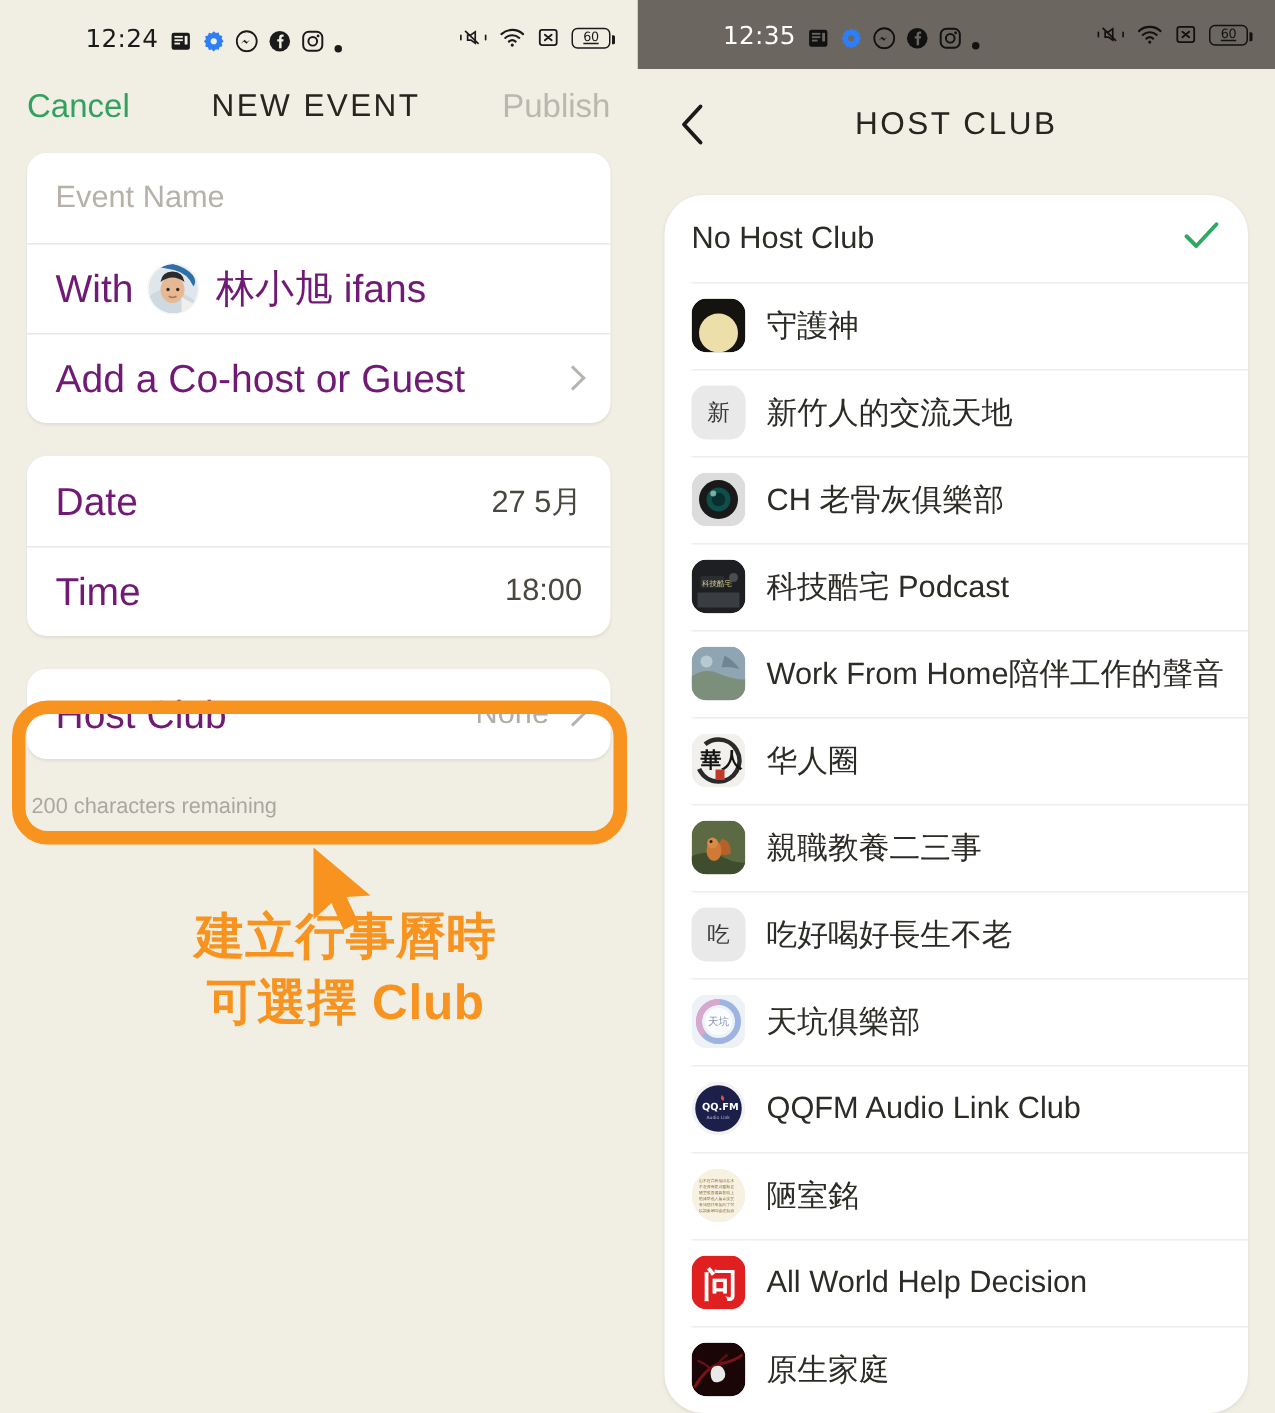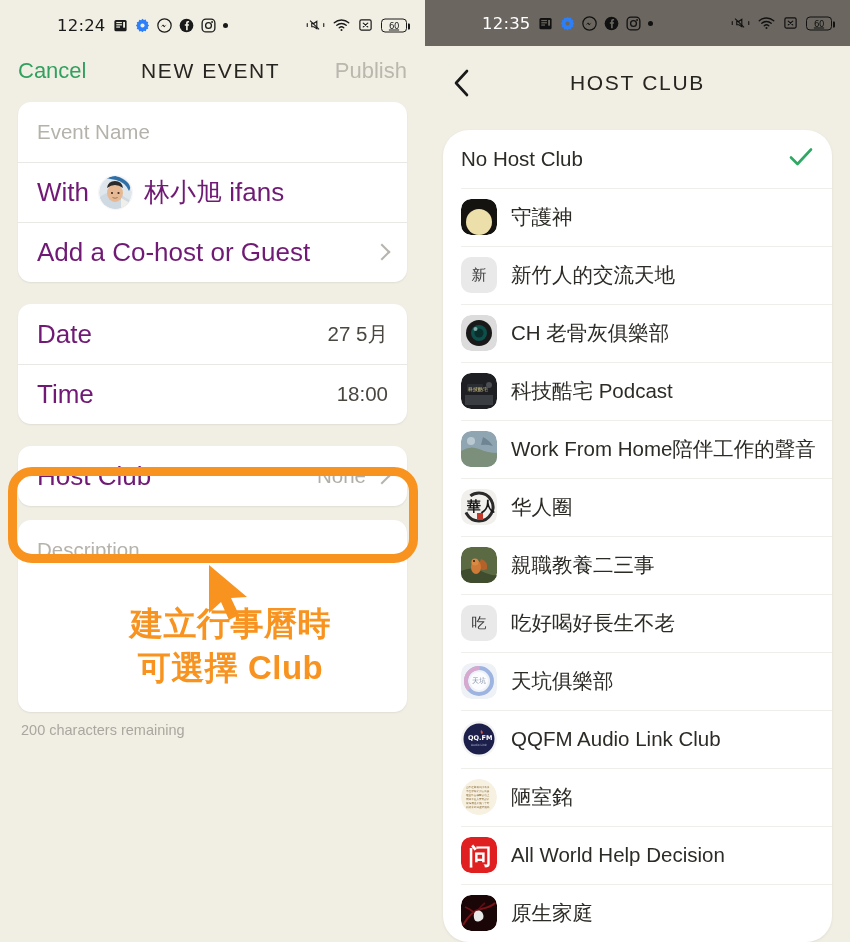--- a/index.html
+++ b/index.html
@@ -29,21 +29,21 @@
   
   .statusbar {
     height: 50px;
     display: flex; align-items: center;
     padding: 0 17px;
     font-size: 16px;
     color: #1a1a1a;
     position: relative;
   }
   .statusbar.dark { background: #6b6760; color: #ffffff; height: 46px; }
-  .sb-left { display: flex; align-items: center; gap: 7px; padding-left: 40px;}
+  .sb-left { display: flex; align-items: flex-end; gap: 7px; padding-left: 40px;}
   .sb-right { display: flex; align-items: center; gap: 8px; position: absolute; right: 18px; top: 50%; transform: translateY(-50%); }
   .sb-time { font-size: 16.5px; letter-spacing: .2px; font-family: "DejaVu Sans", sans-serif; }
   .sb-ico { display: inline-flex; align-items: center; justify-content: center; }
   .sb-ico svg { display: block; }
   .ico-dot { width: 5px; height: 5px; border-radius: 50%; background: currentColor; display:inline-block; }
   .batt {
     width: 26px; height: 14px; border: 1.4px solid currentColor; border-radius: 4px;
     font-size: 8.5px; display: flex; align-items: center; justify-content: center;
     position: relative; font-family: "DejaVu Sans", sans-serif; letter-spacing:-0.3px;text-decoration:underline;
   }
@@ -302,23 +302,20 @@
     <div class="card">
       <div class="row">
         <span class="row-label">Host Club</span>
         <span class="row-value muted">None</span>
         <span class="chev"></span>
       </div>
     </div>
 
     <div class="spacer-14"></div>
 
-    <div class="desc-card">
-      <span class="desc-ph">Description</span>
-    </div>
     <div class="char-count">200 characters remaining</div>
 
     <div class="highlight-box"></div>
     <div class="cursor-arrow">
       <svg width="52" height="62" viewBox="0 0 52 62">
         <path d="M4 2 L4 50 L16 39 L24 57 L34 52 L26 35 L42 34 Z" fill="#f7931e"></path>
       </svg>
     </div>
     <div class="annot-text">
       <div>建立行事曆時</div>

